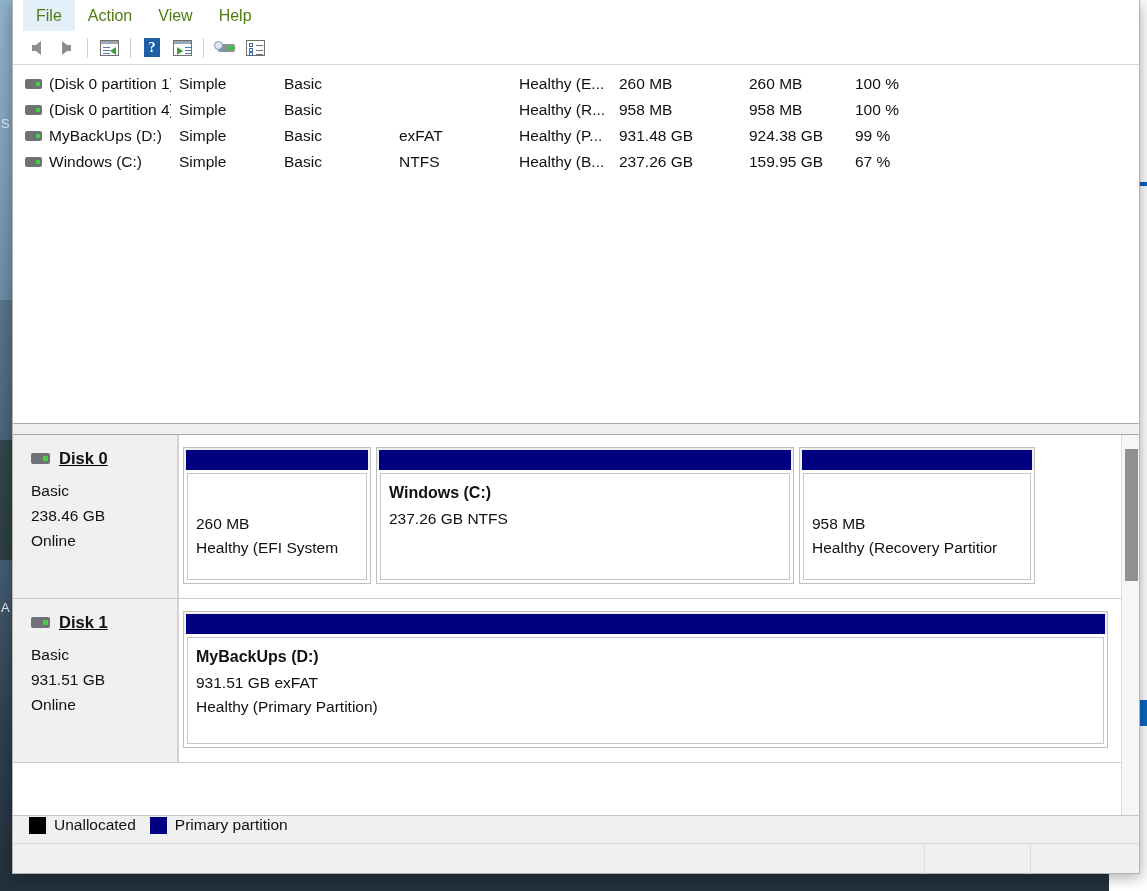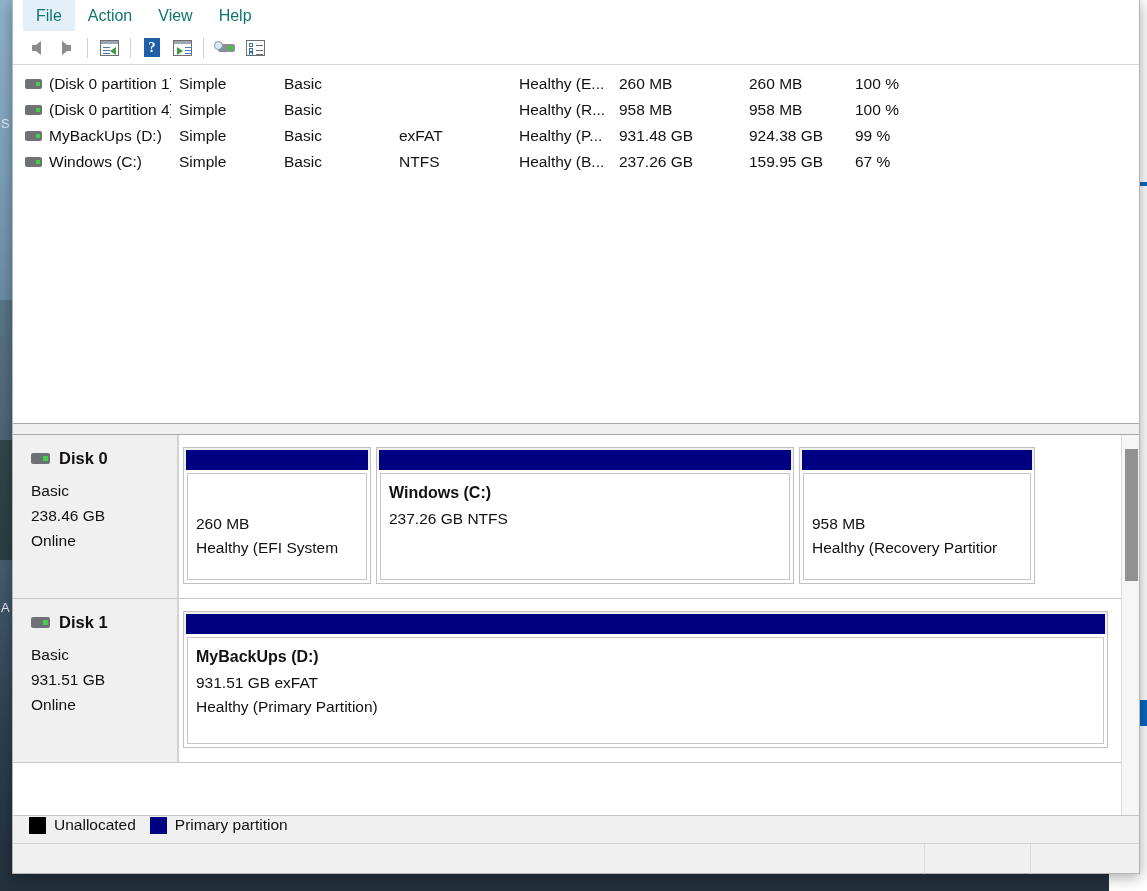--- a/index.html
+++ b/index.html
@@ -105,21 +105,21 @@
   
   .menubar {
     height: 31px; flex: 0 0 31px;
     display: flex; align-items: stretch;
     background: #ffffff;
     padding-left: 10px;
   }
   .menu-item {
     padding: 0 13px;
     display: flex; align-items: center;
-    font-size: 16px; color: #0f766e;
+    font-size: 16px; color: #4d7c0f;
   }
   .menu-item.active { background: #e3eff9; }
 
   
   .toolbar {
     height: 34px; flex: 0 0 34px;
     display: flex; align-items: center;
     background: #ffffff;
     padding-left: 8px;
     border-bottom: 1px solid #d8d8d8;
@@ -263,21 +263,21 @@
     height: 164px; flex: 0 0 164px;
     border-bottom: 1px solid #c9c9c9;
     background: #ffffff;
   }
   .disk-info {
     flex: 0 0 166px;
     background: #f0f0f0;
     border-right: 2px solid #d2d2d2;
     padding: 14px 0 0 18px;
   }
-  .di-title { display: flex; align-items: center; margin-bottom: 10px; }
+  .di-title { display: flex; align-items: center; margin-bottom: 10px; text-decoration: underline; }
   .di-ico {
     width: 19px; height: 11px; background: #6e7276; border-radius: 2px;
     position: relative; margin-right: 9px;
   }
   .di-ico::after {
     content:""; position:absolute; right:2px; top:3px;
     width:5px; height:5px; background:#44d044;
   }
   .di-name { font-size: 16.5px; font-weight: bold; color: #111; }
   .di-line { font-size: 15.5px; color: #111; line-height: 25px; }

